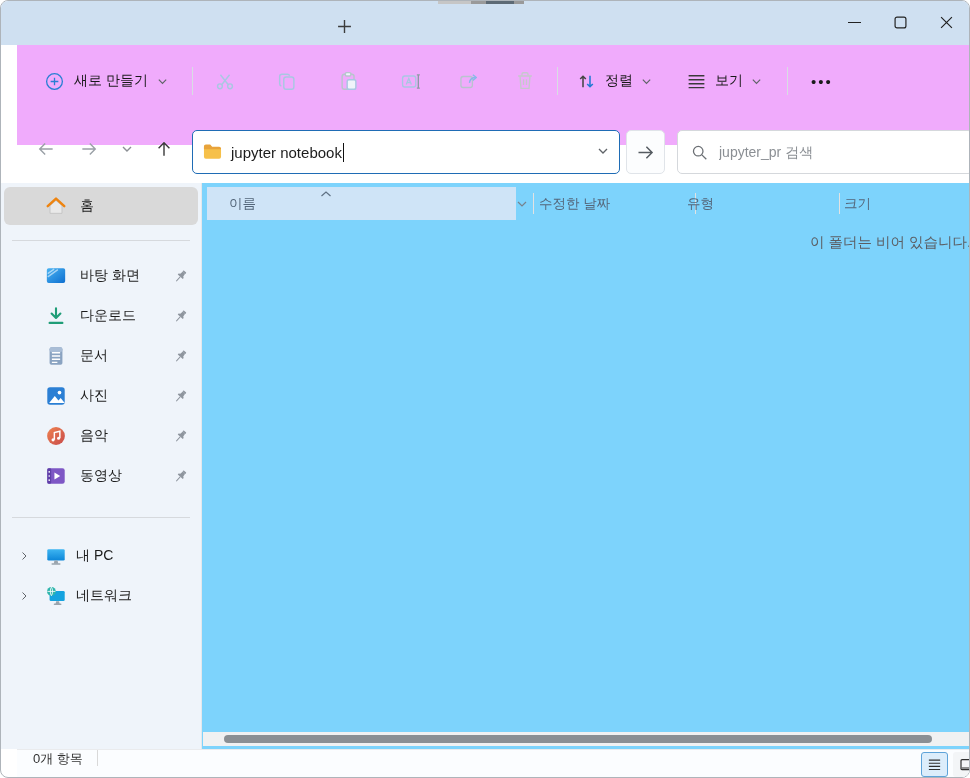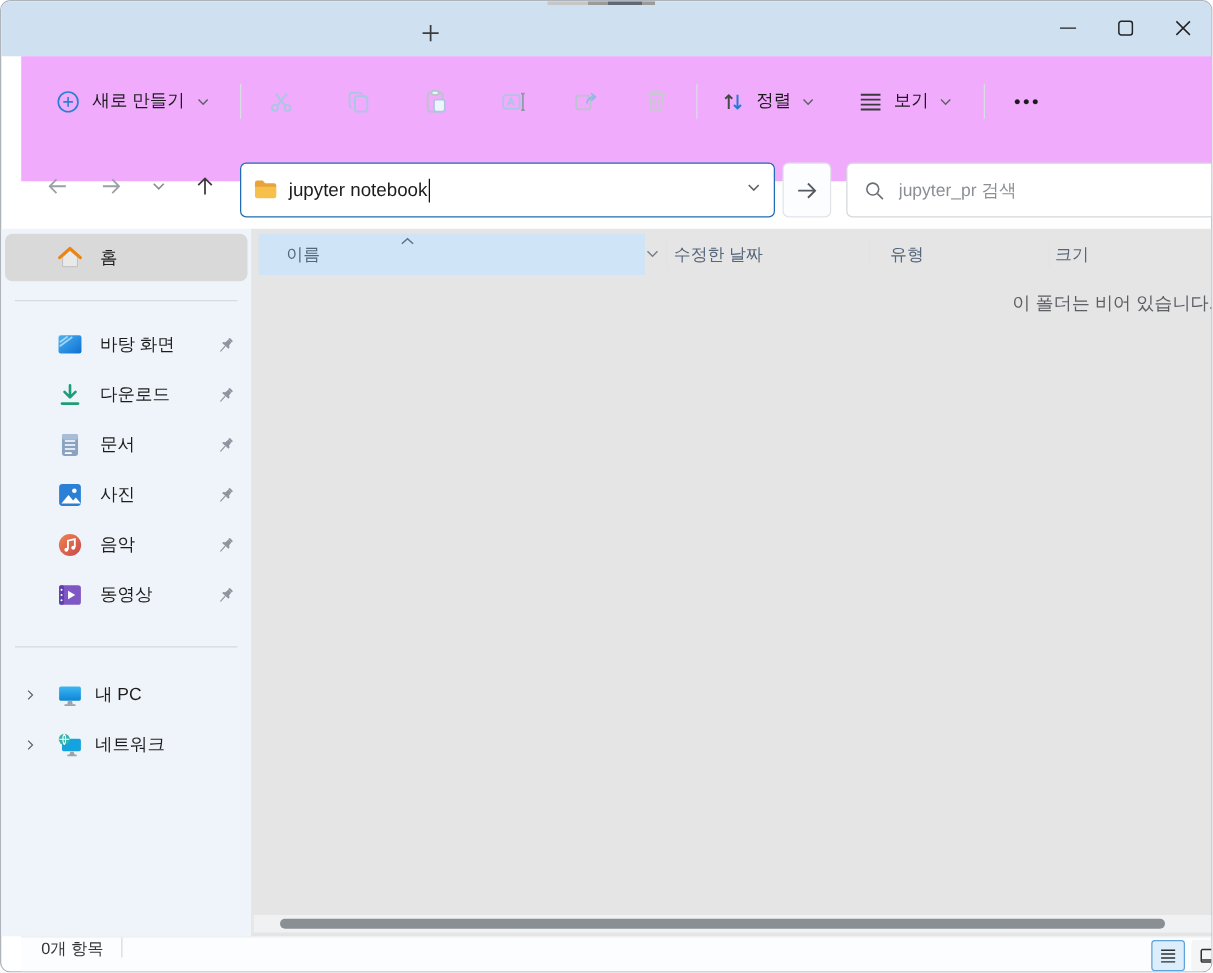--- a/index.html
+++ b/index.html
@@ -54,21 +54,21 @@
   .side-item.home{height:38px}
   .side-item.selected{background:#d9d9d9}
   .side-sep{height:1px;background:#d6d9dd;margin:15px 11px}
   .pin{margin-left:auto;display:flex}
   .tree-item{height:40px;margin:0 3px;border-radius:6px;display:flex;align-items:center;
     padding:0 9px 0 14px;gap:9px;font-size:14px;color:#1c1c1c;cursor:pointer}
   .tree-item .s-icon{margin-left:6px}
   .s-icon{display:flex;align-items:center;justify-content:center;width:22px;height:22px}
 
   
-  .content{position:absolute;left:200px;top:182px;width:770px;height:566px;background:#e5e5e5;border-left:1px solid #e4e8ec}
+  .content{position:absolute;left:200px;top:182px;width:770px;height:566px;background:#7dd3fc;border-left:1px solid #e4e8ec}
   .colhead{position:absolute;left:0;top:0;width:100%;height:38px}
   .name-col{position:absolute;left:5px;top:4px;width:309px;height:33px;background:#cfe4f7;cursor:pointer}
   .name-col .lbl{line-height:33px;padding-left:22px}
   .hdr-lbl{font-size:13.5px;color:#54667a}
   .sort-caret{position:absolute;left:118px;top:1px}
   .name-chev{position:absolute;left:314px;top:13px;cursor:pointer}
   .col-sep{position:absolute;top:10px;width:1px;height:21px;background:#e2e2e2}
   .hdr-abs{position:absolute;top:4px;line-height:33px;cursor:pointer}
   .empty{position:absolute;top:50px;left:0;width:100%;text-align:right;font-size:14.5px;color:#5b5e63}
   .hscroll{position:absolute;left:1px;top:549px;width:768px;height:14px;background:#f0f1f2;cursor:pointer}
@@ -468,21 +468,21 @@
           </svg>
       </span>
       <span class="name-chev">
         <svg width="12" height="12" viewBox="0 0 12 12">
             <path d="M2 4l4 4 4-4" stroke="#77828c" stroke-width="1.2" fill="none"></path>
           </svg>
       </span>
       <div class="col-sep" style="left:331px"></div>
       <div class="hdr-abs hdr-lbl" style="left:337px">수정한 날짜</div>
       <div class="col-sep" style="left:493px"></div>
-      <div class="hdr-abs hdr-lbl" style="left:510px">유형</div>
+      <div class="hdr-abs hdr-lbl" style="left:485px">유형</div>
       <div class="col-sep" style="left:637px"></div>
       <div class="hdr-abs hdr-lbl" style="left:642px">크기</div>
     </div>
 
     <div class="empty">이 폴더는 비어 있습니다.</div>
 
     <div class="hscroll">
       <div class="hthumb"></div>
     </div>
   </main>

